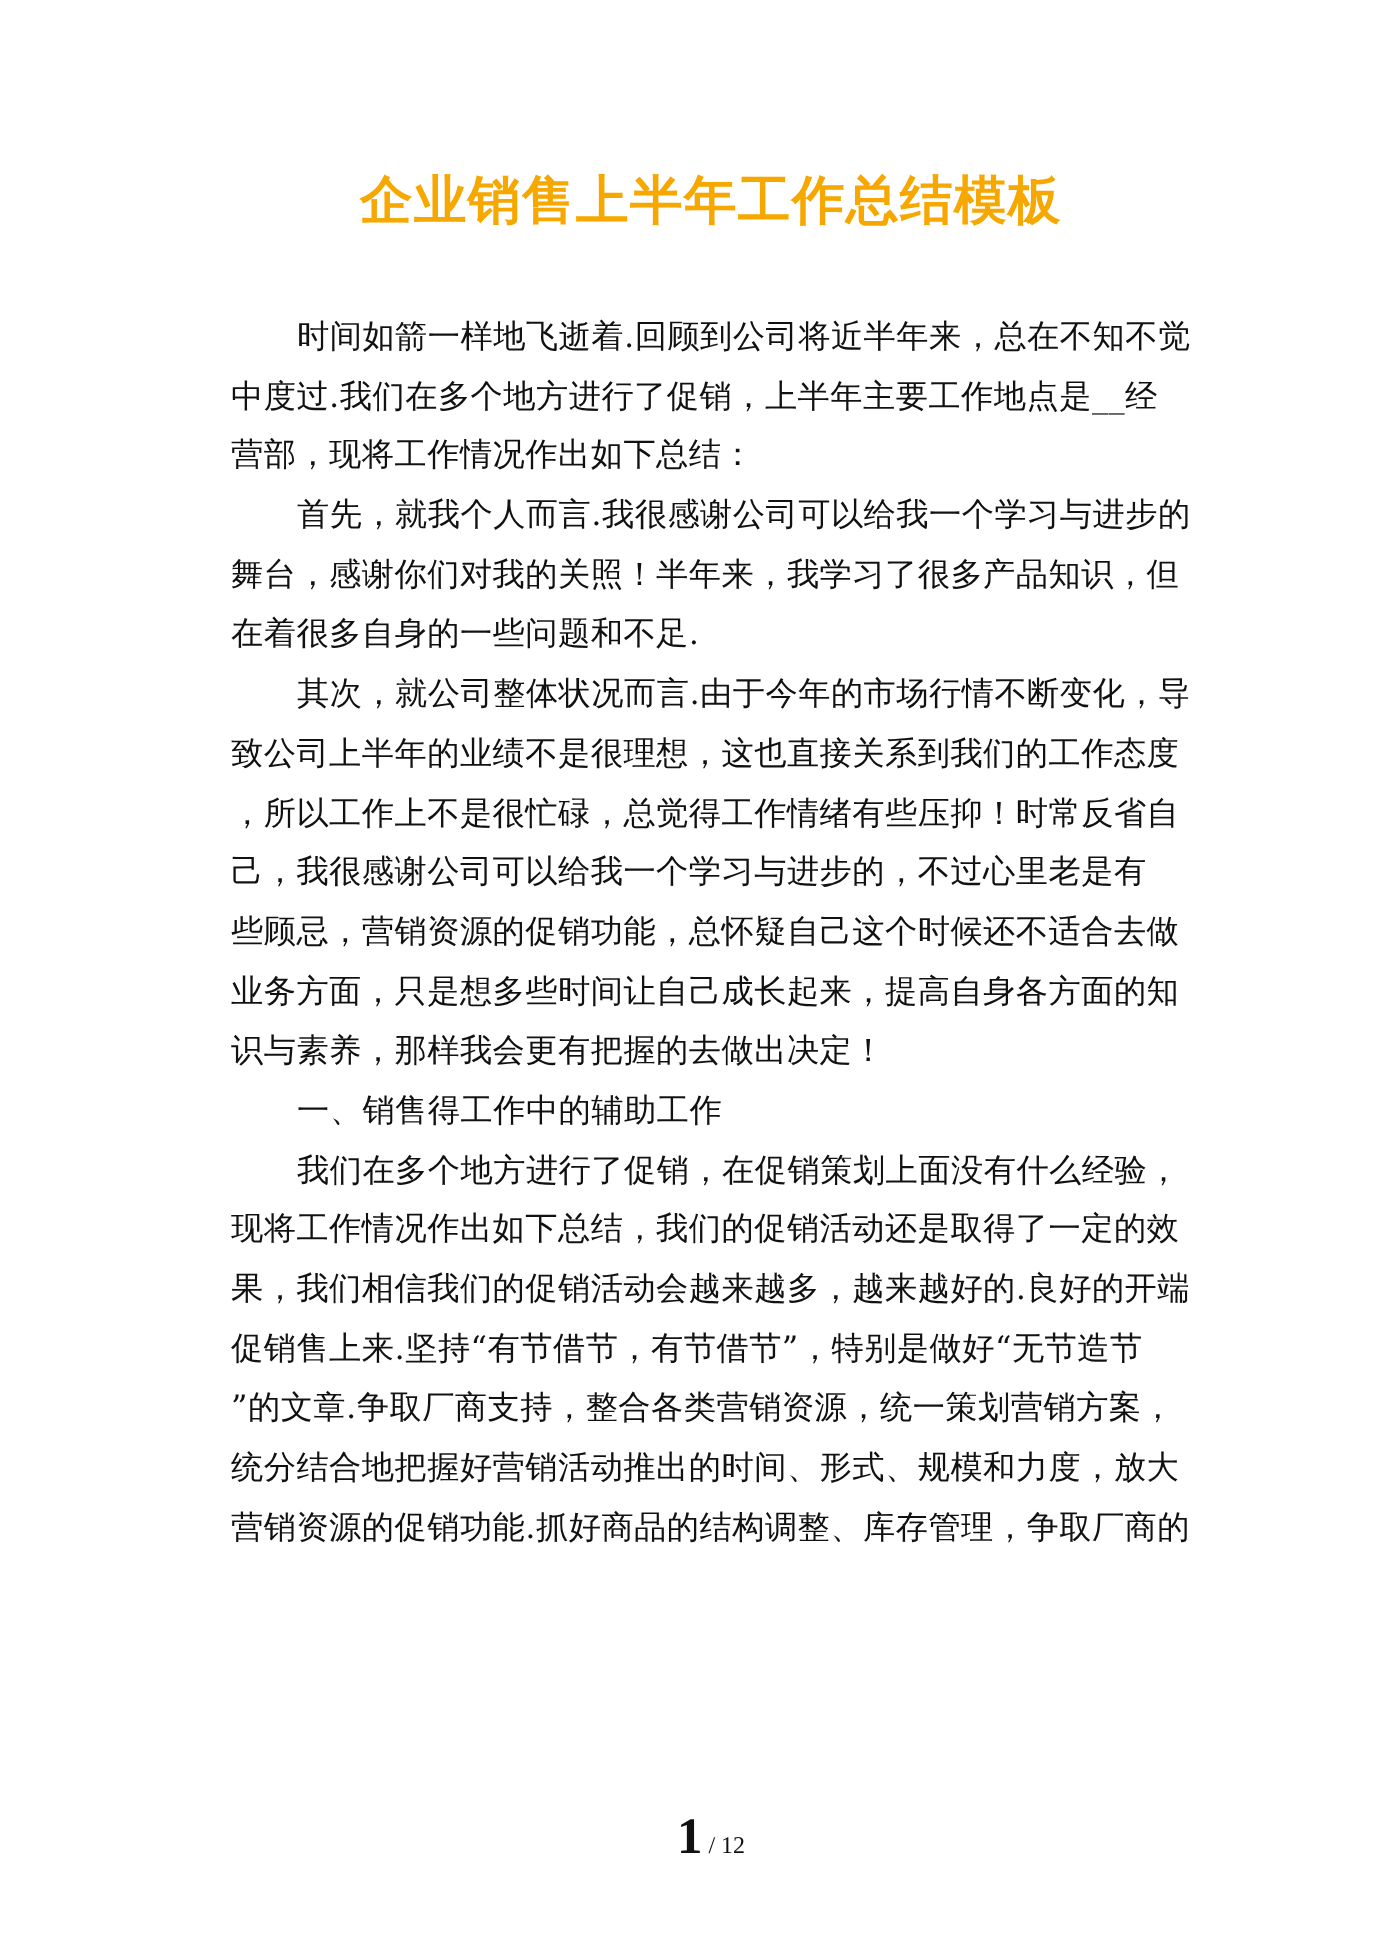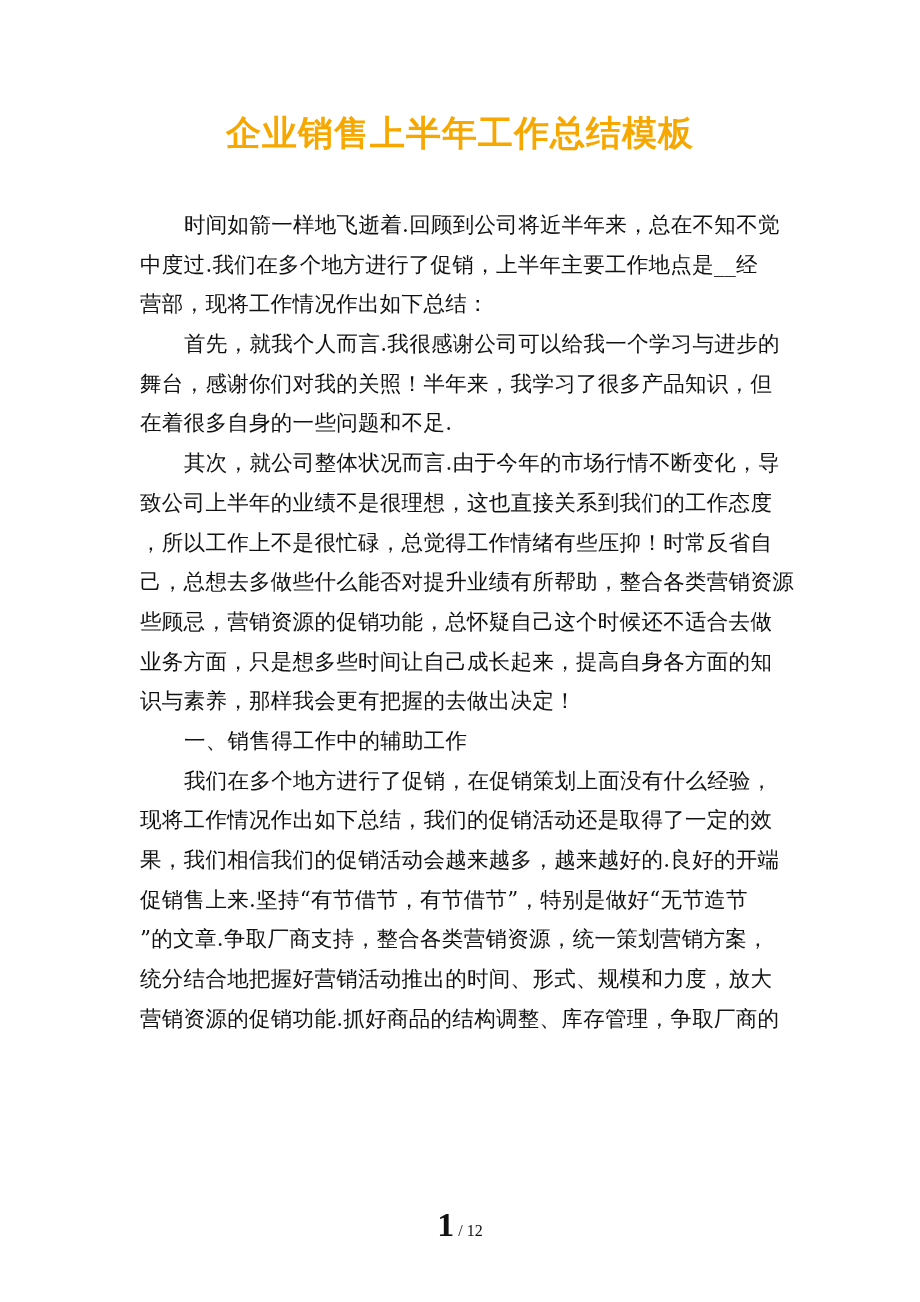--- a/index.html
+++ b/index.html
@@ -10,21 +10,21 @@
     body {
       width: 920px;
       height: 1302px;
       position: relative;
       overflow: hidden;
       font-family: "DejaVu Serif", "Liberation Serif", serif;
       color: #111111;
     }
     .page {
       position: absolute;
-      left: 0; top: 0;
+      left: 14px; top: 0;
       width: 856px;
       height: 1302px;
     }
     .title {
       position: absolute;
       top: 110px;
       left: 0;
       width: 920px;
       text-align: center;
       font-size: 35px;
@@ -76,21 +76,21 @@
   <div class="body-text">
     <div class="line indent">时间如箭一样地飞逝着.回顾到公司将近半年来，总在不知不觉</div>
     <div class="line">中度过.我们在多个地方进行了促销，上半年主要工作地点是__经</div>
     <div class="line">营部，现将工作情况作出如下总结：</div>
     <div class="line indent">首先，就我个人而言.我很感谢公司可以给我一个学习与进步的</div>
     <div class="line">舞台，感谢你们对我的关照！半年来，我学习了很多产品知识，但</div>
     <div class="line">在着很多自身的一些问题和不足.</div>
     <div class="line indent">其次，就公司整体状况而言.由于今年的市场行情不断变化，导</div>
     <div class="line">致公司上半年的业绩不是很理想，这也直接关系到我们的工作态度</div>
     <div class="line">，所以工作上不是很忙碌，总觉得工作情绪有些压抑！时常反省自</div>
-    <div class="line">己，总想去多做些什么能否对提升业绩有所帮助，整合各类营销资源</div>
+    <div class="line">己，我很感谢公司可以给我一个学习与进步的，不过心里老是有</div>
     <div class="line">些顾忌，营销资源的促销功能，总怀疑自己这个时候还不适合去做</div>
     <div class="line">业务方面，只是想多些时间让自己成长起来，提高自身各方面的知</div>
     <div class="line">识与素养，那样我会更有把握的去做出决定！</div>
     <div class="line indent">一、销售得工作中的辅助工作</div>
     <div class="line indent">我们在多个地方进行了促销，在促销策划上面没有什么经验，</div>
     <div class="line">现将工作情况作出如下总结，我们的促销活动还是取得了一定的效</div>
     <div class="line">果，我们相信我们的促销活动会越来越多，越来越好的.良好的开端</div>
     <div class="line">促销售上来.坚持“有节借节，有节借节”，特别是做好“无节造节</div>
     <div class="line">”的文章.争取厂商支持，整合各类营销资源，统一策划营销方案，</div>
     <div class="line">统分结合地把握好营销活动推出的时间、形式、规模和力度，放大</div>

